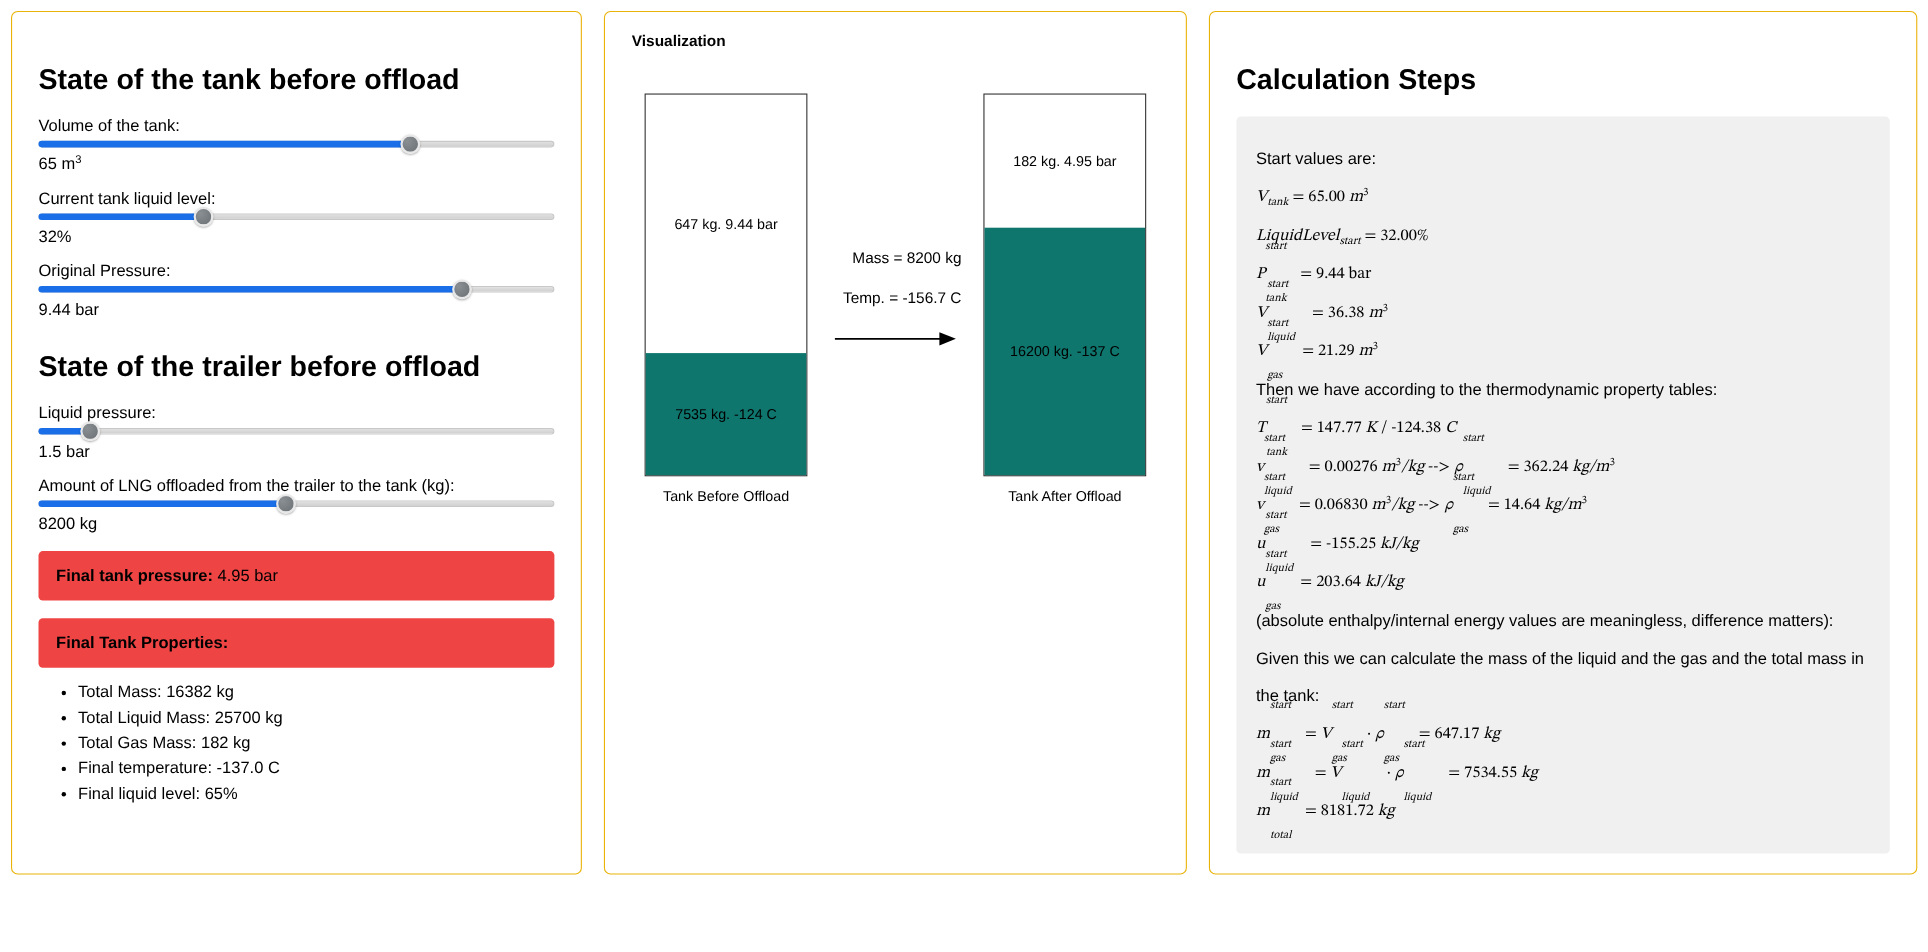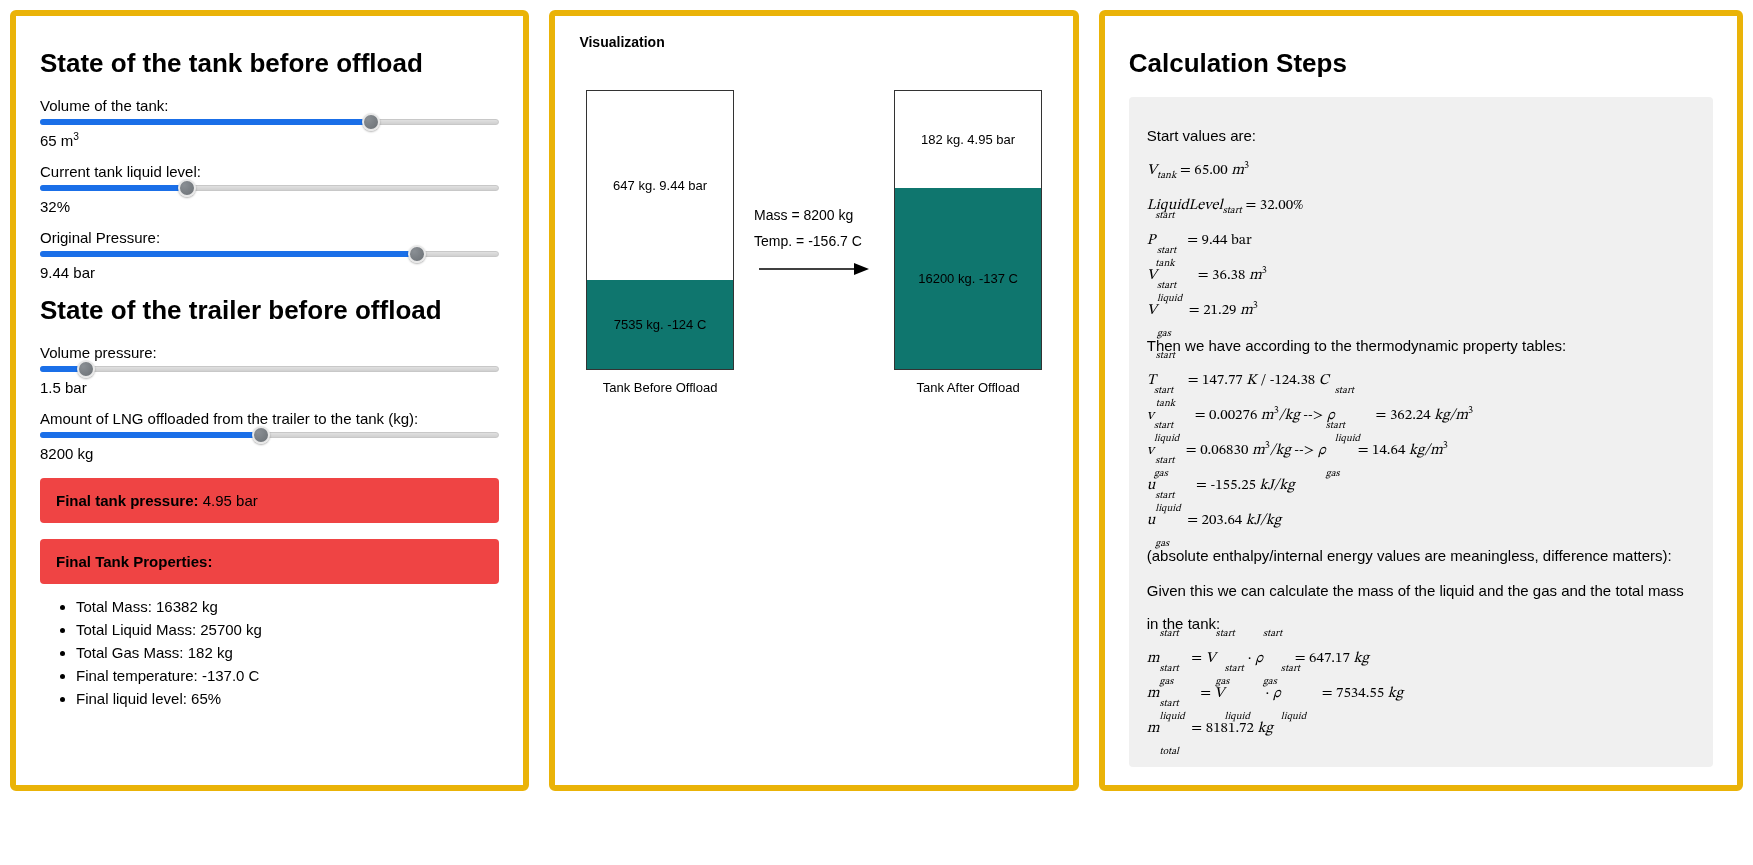--- a/index.html
+++ b/index.html
@@ -6,30 +6,30 @@
 body {
   font-family: Arial, Helvetica, sans-serif;
   font-size: 16px;
   background: #fff;
   display: flex;
   gap: 20px;
   padding: 10px;
   width: 1753px;
 }
 .panel {
-  border: 6px solid #eab308;
+  border: 1px solid #eab308;
   border-radius: 6px;
   padding: 18px 24px;
   background: #fff;
 }
 .panel.left { width: 520px; }
 .panel.middle { width: 530px; }
 .panel.right { width: 645px; }
 
-h2 { font-size: 26px; font-weight: bold; margin: 14px 0 18px 0; }
+h2 { font-size: 26px; font-weight: bold; margin: 28px 0 18px 0; }
 .section-label { font-size: 15px; margin-bottom: 8px; display:block; }
 
 .slider-row { display: flex; align-items: center; margin-bottom: 14px; }
 .slider-wrap { flex: 1; position: relative; height: 20px; display:flex; align-items:center; }
 .track {
   position: absolute; left: 0; right: 0; height: 6px;
   background: linear-gradient(#e0e0e0,#d0d0d0);
   border-radius: 3px;
   border:1px solid #c8c8c8;
 }
@@ -58,29 +58,29 @@
   font-size: 15px;
 }
 .result-box strong { font-weight: bold; }
 ul.props { list-style: disc; padding-left: 36px; margin-top: 14px; }
 ul.props li { margin-bottom: 6px; font-size: 15px; }
 
 .viz-title { font-weight: bold; font-size: 14px; margin-bottom: 40px; }
 .viz-area { display:flex; align-items:center; justify-content:center; gap: 20px; margin-top: 30px;}
 .tank-col { display:flex; flex-direction:column; align-items:center; }
 .tank {
-  width: 148px; height: 280px;
+  width: 148px; height: 348px;
   border: 1.5px solid #333;
   position: relative;
   display:flex; flex-direction:column; justify-content:space-between;
 }
 .tank .gas { flex:1; display:flex; align-items:center; justify-content:center; font-size:13px; text-align:center; padding:4px;}
 .tank .liquid { background:#0f766e; display:flex; align-items:center; justify-content:center; font-size:13px; text-align:center;}
 .tank-label { margin-top: 10px; font-size: 13px; }
-.arrow-col { display:flex; flex-direction:column; align-items:flex-start; gap:6px; font-size:14px; }
+.arrow-col { display:flex; flex-direction:column; align-items:flex-end; gap:16px; font-size:14px; }
 .arrow-col .info { margin-bottom:4px; }
 .arrow-svg { width:120px; height:20px; }
 
 .calc-body {
   background:#f0f0f0;
   border-radius:4px;
   padding:20px 18px;
   margin-top: 16px;
   font-size:15px;
   line-height: 2.2;
@@ -127,21 +127,21 @@
     <div class="slider-wrap">
       <div class="track"></div>
         <div class="fill" style="width: 82%;"></div>
         <div class="thumb" style="left: 82%;"></div>
     </div>
     <span class="slider-value">9.44 bar</span>
   </div>
 
   <h2>State of the trailer before offload</h2>
 
-  <span class="section-label">Volume pressure:</span>
+  <span class="section-label">Liquid pressure:</span>
   <div class="slider-row show-below">
     <div class="slider-wrap">
       <div class="track"></div>
         <div class="fill" style="width: 10%;"></div>
         <div class="thumb" style="left: 10%;"></div>
     </div>
     <span class="slider-value">1.5 bar</span>
   </div>
 
   <span class="section-label">Amount of LNG offloaded from the trailer to the tank (kg):</span>

